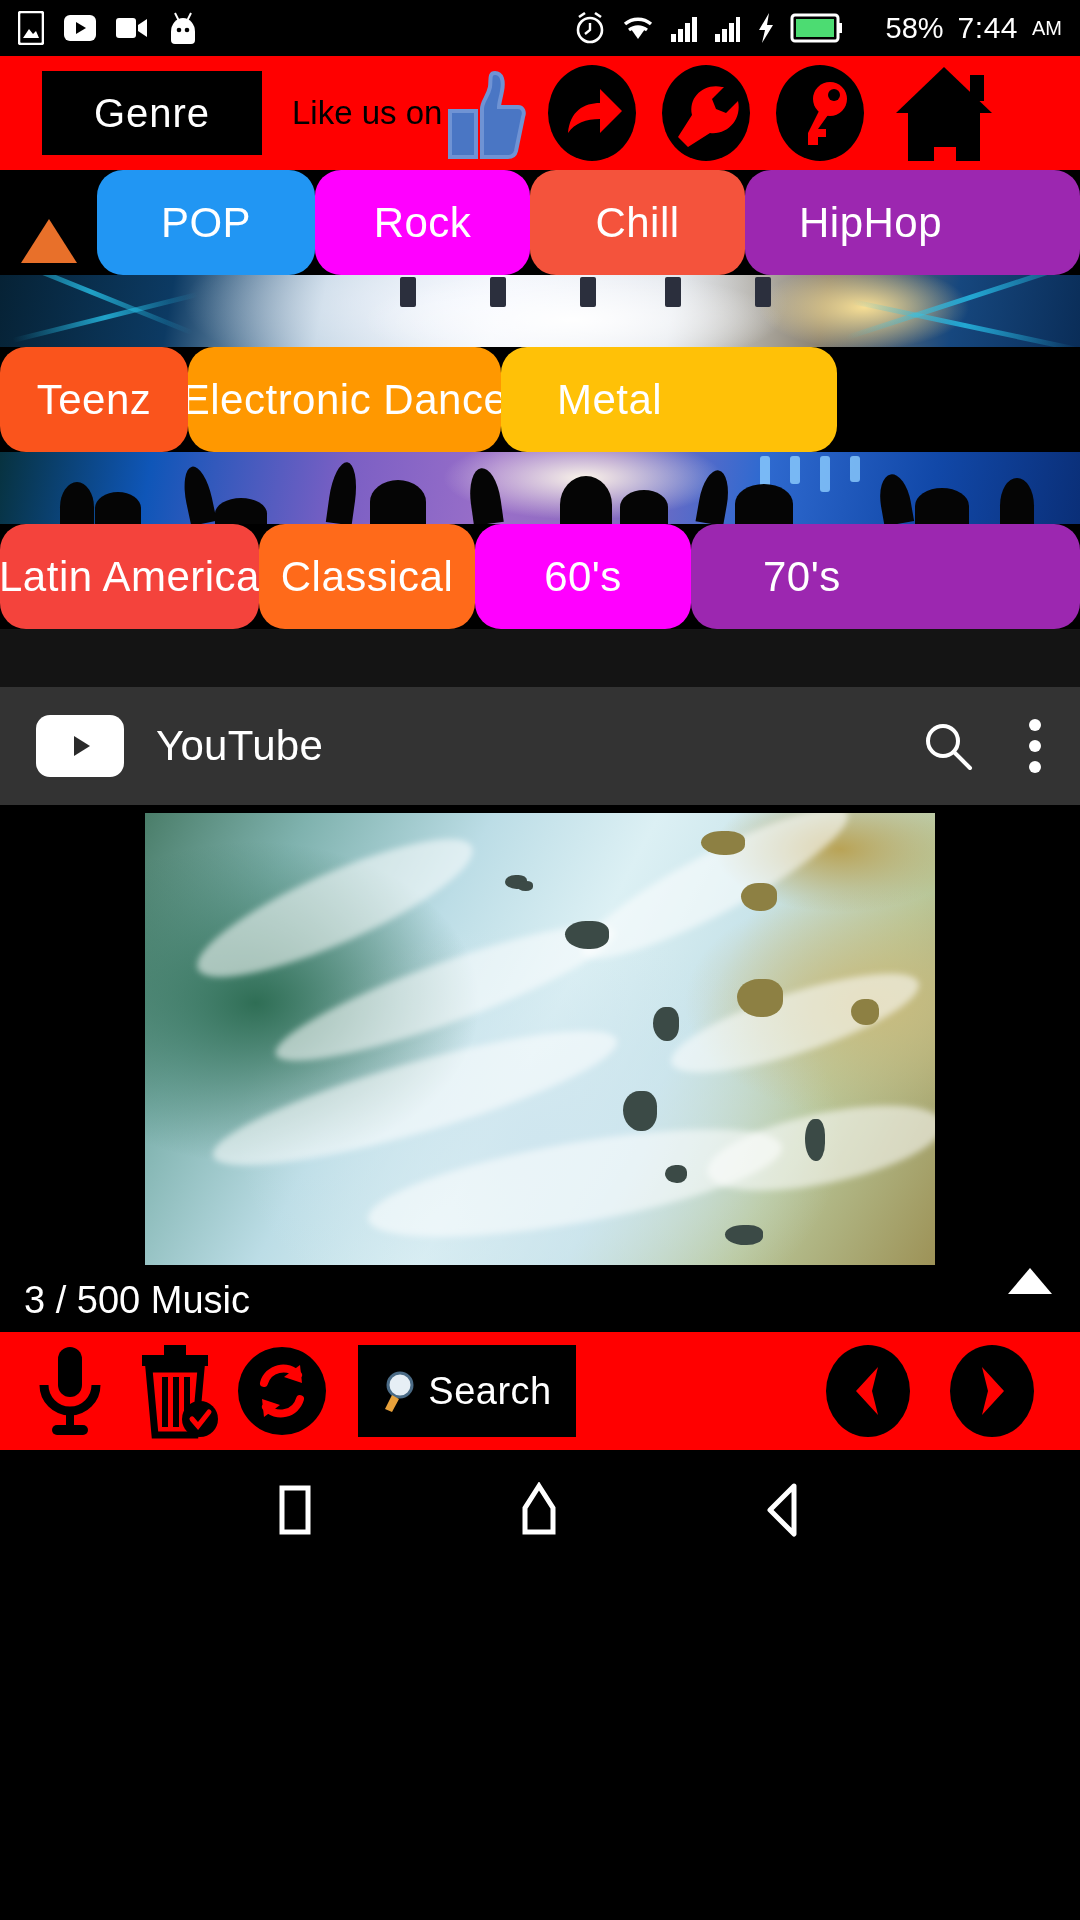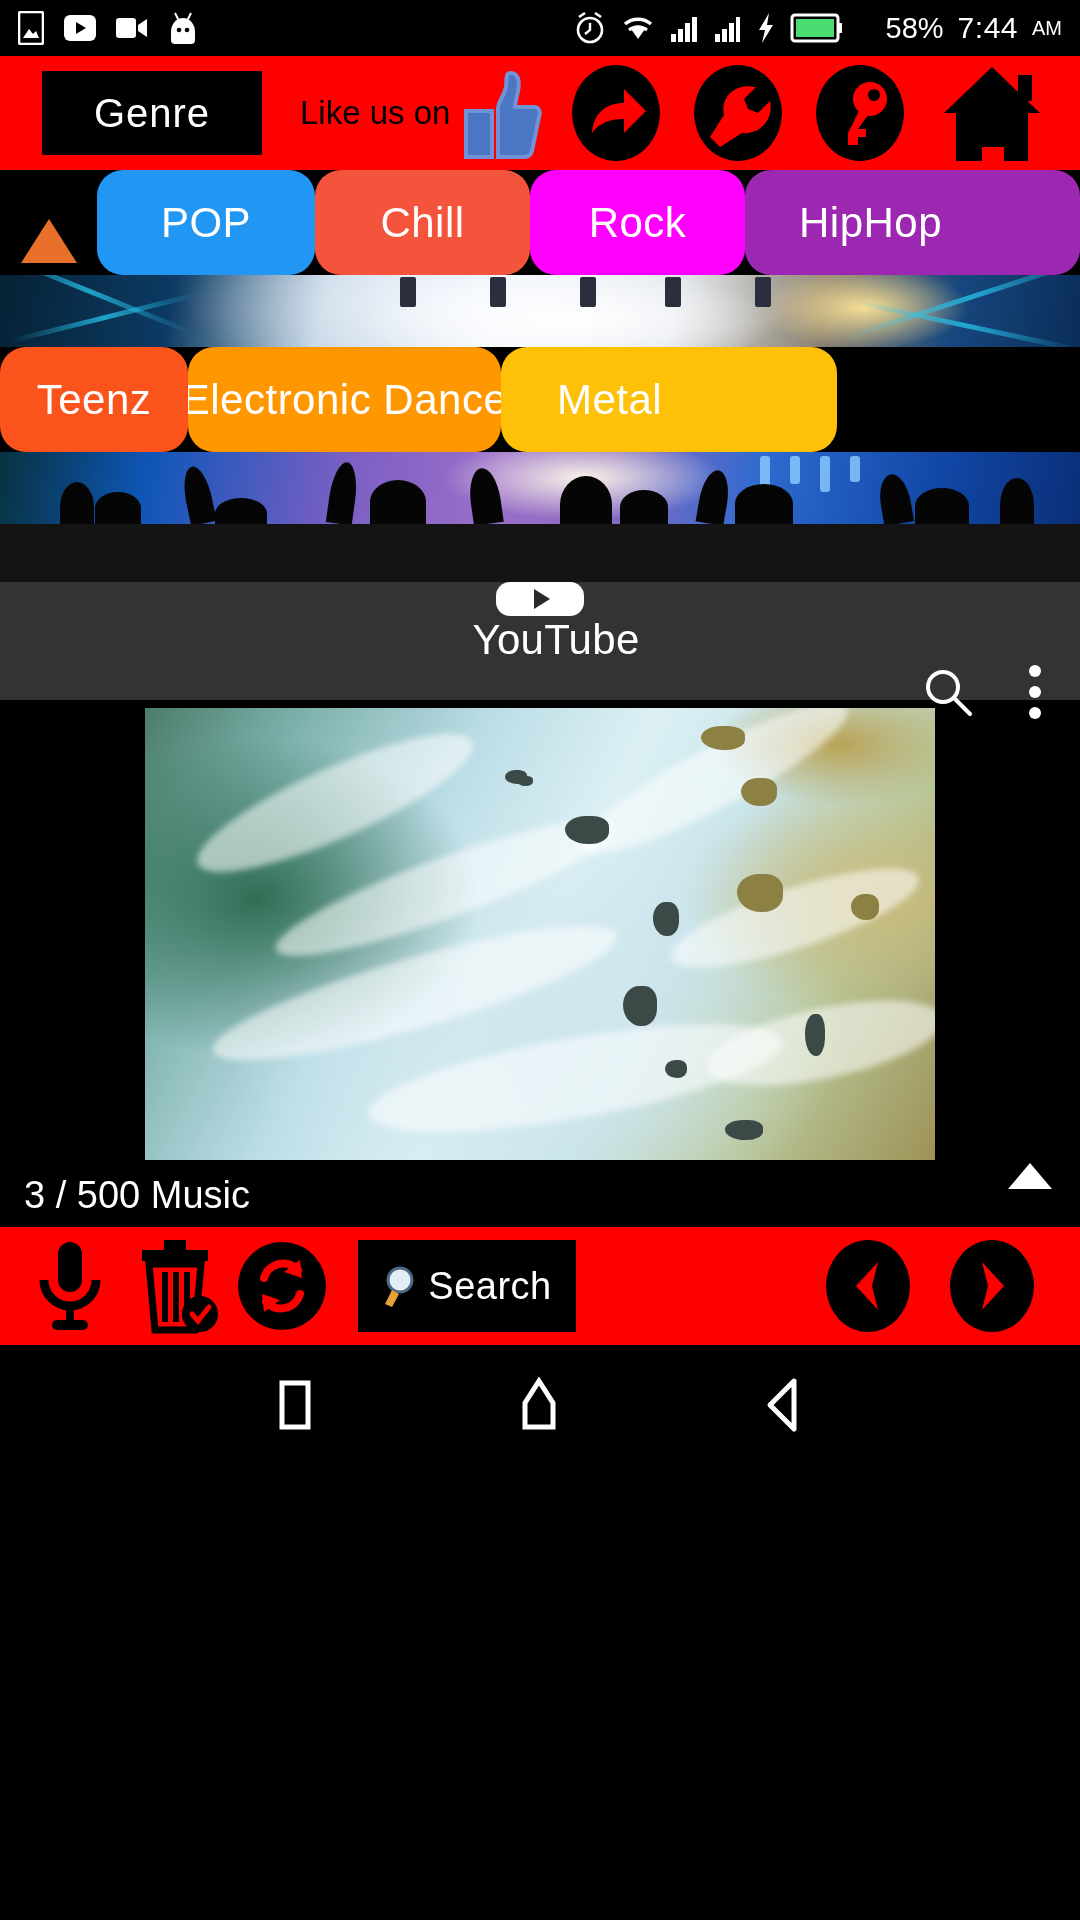--- a/index.html
+++ b/index.html
@@ -9,21 +9,21 @@
   
   .statusbar{height:56px;background:#000;display:flex;align-items:center;padding:0 18px;color:#fff;}
   .sb-left{display:flex;align-items:center;gap:20px;}
   .sb-right{margin-left:auto;display:flex;align-items:center;gap:14px;}
   .sb-ico{display:block;}
   .sb-time{font-size:30px;letter-spacing:.5px;font-weight:400;}
   .sb-ampm{font-size:20px;}
   .sb-pct{font-size:29px;margin-left:28px;}
 
   
-  .toolbar{height:114px;background:#ff0000;display:flex;align-items:center;padding:0 8px;gap:12px;}
+  .toolbar{height:114px;background:#ff0000;display:flex;align-items:center;padding:0 8px;gap:4px;}
   .genre-btn{width:220px;height:84px;background:#000;color:#fff;display:flex;align-items:center;
              justify-content:center;font-size:40px;letter-spacing:1px;margin-left:34px;}
   .like-text{color:#000;font-size:33px;margin-left:26px;white-space:nowrap;}
   .fb-thumb{margin-left:2px;display:block;}
   .tb-ico{margin-left:14px;display:block;}
   .tb-home{margin-left:16px;display:block;}
 
   
   .genre-row{display:flex;height:105px;width:100%;}
   .genre-cell{display:flex;align-items:center;justify-content:center;color:#fff;font-size:42px;
@@ -48,21 +48,21 @@
   
   .crowd{position:absolute;inset:0;
      background:
        radial-gradient(ellipse 200px 60px at 54% 36%, rgba(255,250,235,.95), rgba(255,250,235,0) 70%),
        linear-gradient(100deg,#07323f 0%, #0f56b8 14%, #7b5fc4 32%, #9a6fc9 46%, #8d6bbf 56%, #2f6ad0 70%, #1148a8 86%, #0a2f78 100%);}
   .crowd .hand{position:absolute;background:#050505;bottom:0;border-radius:50% 50% 0 0 / 60% 60% 0 0;}
   .crowd .head{position:absolute;background:#050505;bottom:0;border-radius:50% 50% 0 0;}
   .crowd .spot{position:absolute;width:10px;background:rgba(140,205,255,.8);top:4px;border-radius:3px;}
 
   
-  .ytbar{height:118px;background:#333333;display:flex;align-items:center;padding:0 36px;flex-direction:column;}
+  .ytbar{height:118px;background:#333333;display:flex;align-items:center;padding:0 36px;}
   .yt-logo{width:88px;height:62px;background:#ffffff;border-radius:14px;display:flex;align-items:center;justify-content:center;}
   .yt-title{color:#fff;font-size:42px;margin-left:32px;letter-spacing:.3px;}
   .yt-actions{margin-left:auto;display:flex;align-items:center;gap:52px;}
 
   
   .videowrap{background:#000;padding:8px 0 0 0;display:flex;justify-content:center;}
   .video{width:790px;height:452px;position:relative;overflow:hidden;
      background:
       radial-gradient(ellipse 180px 90px at 88% 8%, #b9a356, rgba(185,163,86,0) 70%),
       radial-gradient(ellipse 260px 160px at 92% 42%, #c9bb7e, rgba(201,187,126,0) 72%),
@@ -191,25 +191,25 @@
 
 <div>
 
   <div class="genre-row">
     <div class="genre-cell arrow-cell" style="width:97px;background:#000;">
       <div class="up-tri"></div>
     </div>
     <div class="genre-cell" style="width:218px;background:#2196f3;">
       <span>POP</span>
     </div>
+    <div class="genre-cell" style="width:215px;background:#ff00ff;">
+      <span>Rock</span>
+    </div>
     <div class="genre-cell" style="width:215px;background:#f4533c;">
       <span>Chill</span>
-    </div>
-    <div class="genre-cell" style="width:215px;background:#ff00ff;">
-      <span>Rock</span>
     </div>
     <div class="genre-cell" style="width:335px;background:#9c27b0;justify-content:flex-start;padding-left:54px;">
       <span>HipHop</span>
     </div>
   </div>
 
   <div class="bg-strip">
     <div class="stage">
       <div class="tru" style="left:400px;"></div>
       <div class="tru" style="left:490px;"></div>
@@ -251,20 +251,34 @@
       <div class="hand" style="left:560px;width:52px;height:48px;"></div>
       <div class="head" style="left:620px;width:48px;height:34px;"></div>
       <div class="hand" style="left:700px;width:28px;height:54px;transform:rotate(10deg);"></div>
       <div class="head" style="left:735px;width:58px;height:40px;"></div>
       <div class="hand" style="left:880px;width:30px;height:50px;transform:rotate(-10deg);"></div>
       <div class="head" style="left:915px;width:54px;height:36px;"></div>
       <div class="hand" style="left:1000px;width:34px;height:46px;"></div>
     </div>
   </div>
 
+  <div class="genre-row">
+    <div class="genre-cell" style="width:259px;background:#f4433c;">
+      <span>Latin America</span>
+    </div>
+    <div class="genre-cell" style="width:216px;background:#ff6a1a;">
+      <span>Classical</span>
+    </div>
+    <div class="genre-cell" style="width:216px;background:#ff00ff;">
+      <span>60's</span>
+    </div>
+    <div class="genre-cell" style="width:389px;background:#9c27b0;justify-content:flex-start;padding-left:72px;">
+      <span>70's</span>
+    </div>
+  </div>
 
   <div class="strip-dark"></div>
 </div>
 
 <div class="ytbar">
   <div class="yt-logo">
     <svg width="34" height="34" viewBox="0 0 34 34">
       <path d="M11 7 L27 17 L11 27 Z" fill="#2a2a2a"></path>
     </svg>
   </div>

